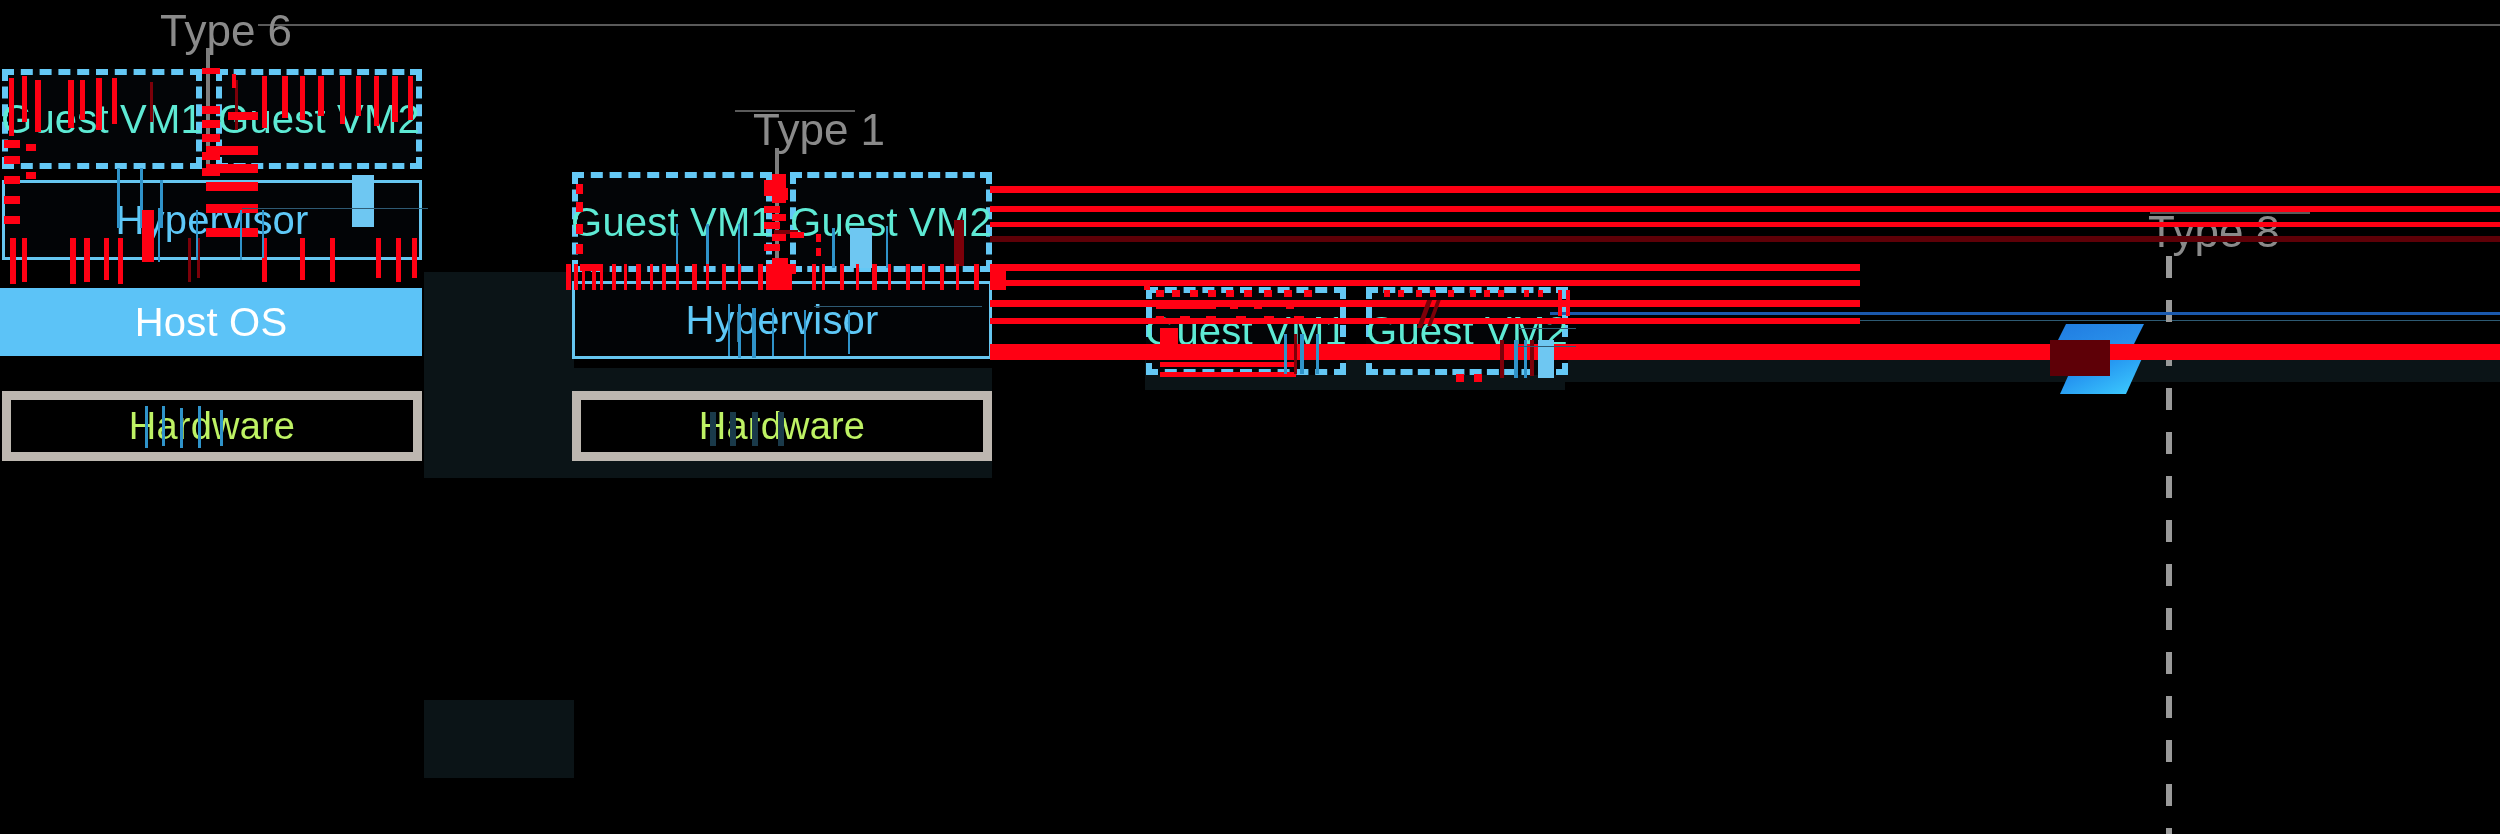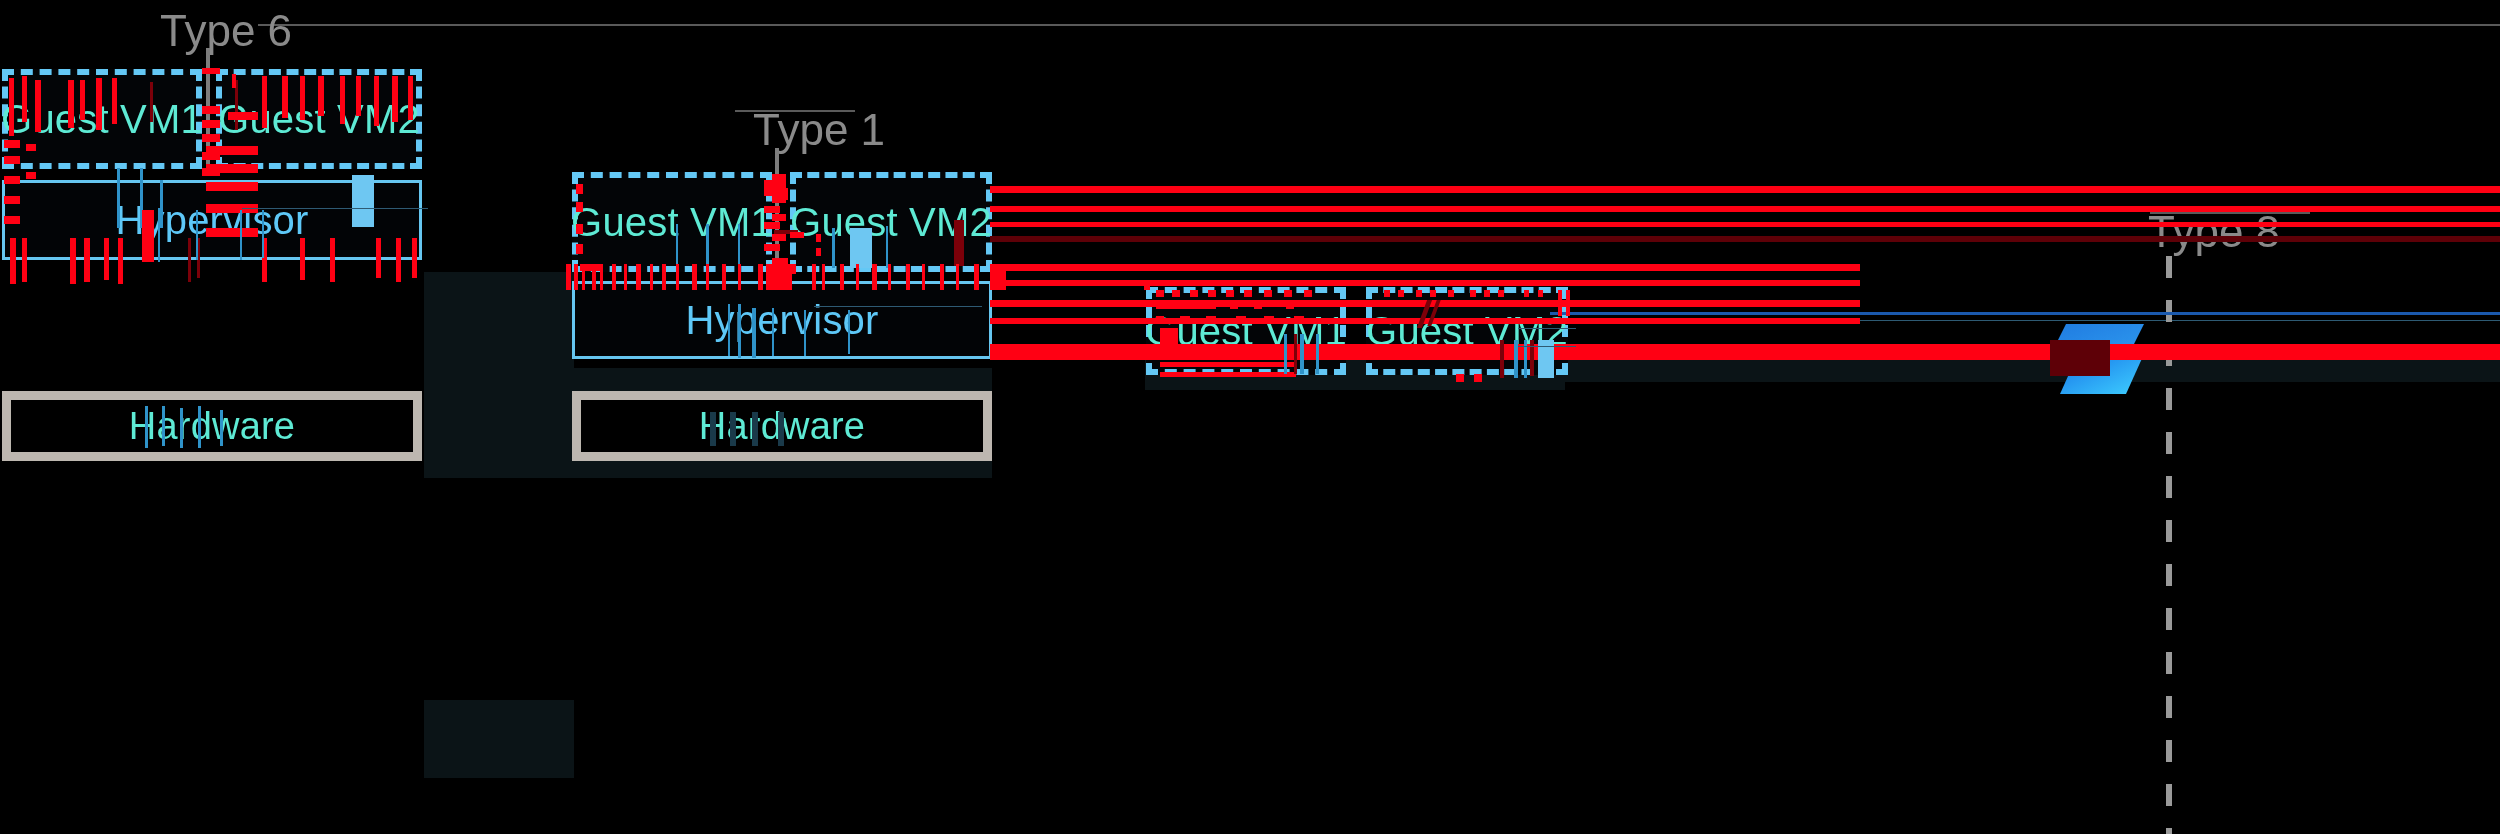--- a/index.html
+++ b/index.html
@@ -17,21 +17,21 @@
   
   .hyp{border:3px solid #66c6f0;background:#020406;}
   .hyp .lbl{color:#5ec8f7;font-size:40px;}
 
   
   .hostos{background:#5cc3f7;border:0;}
   .hostos .lbl{color:#ffffff;font-size:40px;}
 
   
   .hw{border:9px solid #bdb7b0;background:#000000;}
-  .hw .lbl{color:#5eead4;font-size:38px;}
+  .hw .lbl{color:#bef264;font-size:38px;}
 
   
   .hwfw{border:8px solid #63c6f5;background:#0d1c24;}
   .hwfw .lbl{color:#5ec8f7;font-size:40px;}
 
   
   .anno{position:absolute;color:#8a8a8a;font-size:44px;white-space:nowrap;}
   .leader{position:absolute;background:#7d7d7d;width:4px;}
   .leader-dash{position:absolute;width:6px;
       background:repeating-linear-gradient(to bottom,#9a9a9a 0 22px,transparent 22px 44px);}
@@ -94,20 +94,23 @@
 
   <div class="blk vmbox" style="left:2px;top:69px;width:200px;height:100px;">
     <span class="lbl">Guest VM1</span>
   </div>
   <div class="blk vmbox" style="left:216px;top:69px;width:206px;height:100px;">
     <span class="lbl">Guest VM2</span>
   </div>
 
   <div class="blk hyp" style="left:2px;top:180px;width:420px;height:80px;">
     <span class="lbl">Hypervisor</span>
+  </div>
+  <div class="blk hostos" style="left:0px;top:288px;width:422px;height:68px;">
+    <span class="lbl">Host OS</span>
   </div>
   <div class="blk hw" style="left:2px;top:391px;width:420px;height:70px;">
     <span class="lbl">Hardware</span>
   </div>
 
   <div class="blk vmbox" style="left:572px;top:172px;width:200px;height:100px;">
     <span class="lbl">Guest VM1</span>
   </div>
   <div class="blk vmbox" style="left:790px;top:172px;width:202px;height:100px;">
     <span class="lbl">Guest VM2</span>

